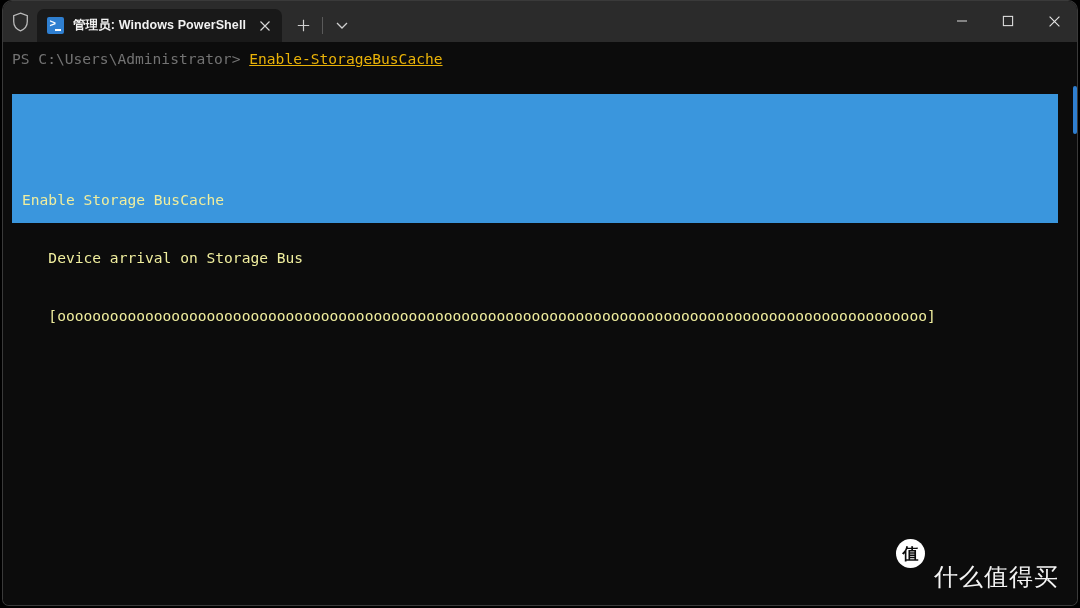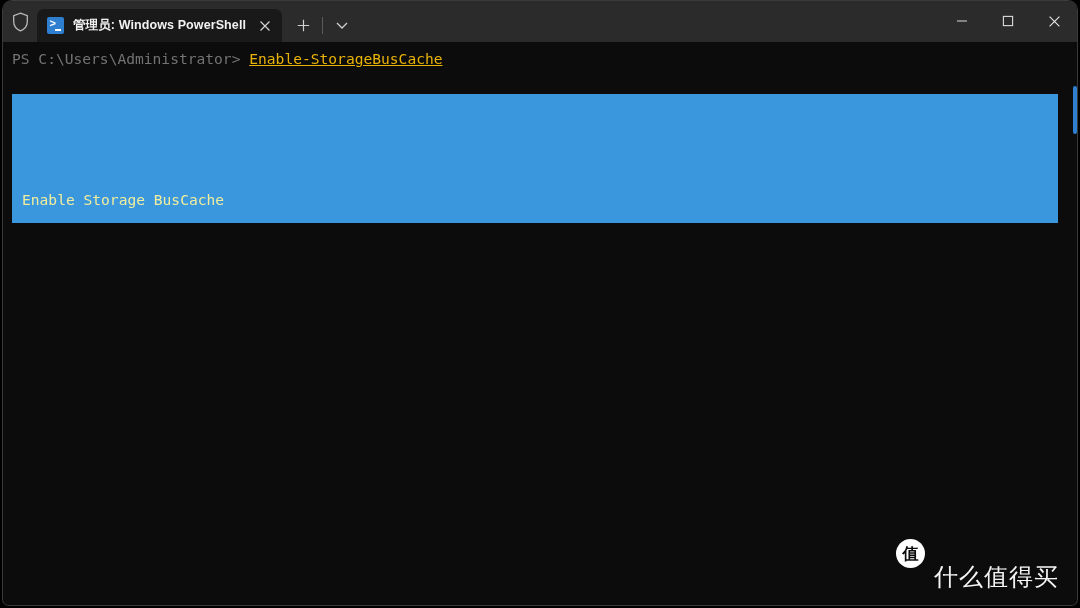--- a/index.html
+++ b/index.html
@@ -299,20 +299,22 @@
     </div>
   </div>
 
   <div id="terminal">
 
     <div id="prompt-line"><span class="prompt-path">PS C:\Users\Administrator&gt; </span><span class="prompt-cmd">Enable-StorageBusCache</span></div>
 
     <div id="progress-block">
       <div class="prog-pad"></div>
       <div class="prog-line" id="prog-title">Enable Storage BusCache</div>
+      <div class="prog-line">   Device arrival on Storage Bus</div>
+      <div class="prog-line">   [ooooooooooooooooooooooooooooooooooooooooooooooooooooooooooooooooooooooooooooooooooooooooooooooooooo]</div>
       <div class="prog-line"></div>
     </div>
 
     <div id="scroll-mark"></div>
 
     <div id="watermark">
       <div id="wm-logo">值</div>
       <div id="wm-text">什么值得买</div>
     </div>
 

